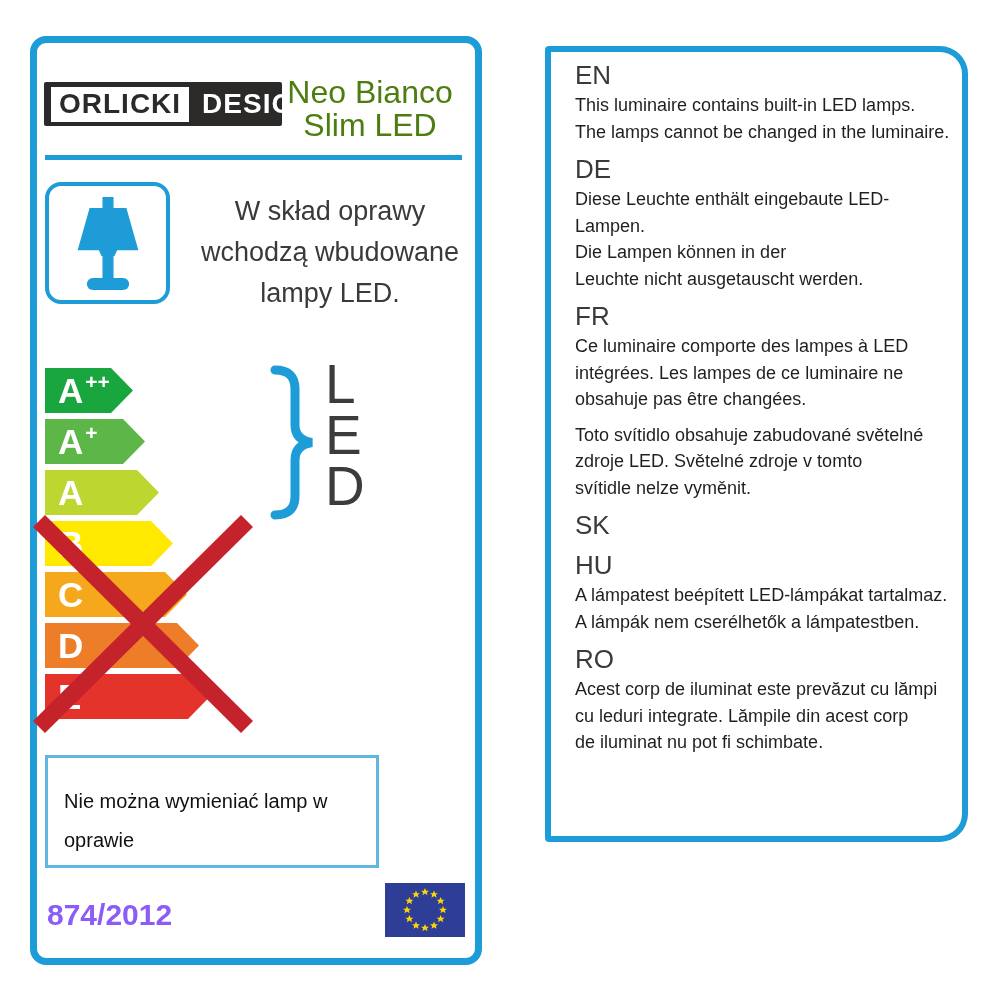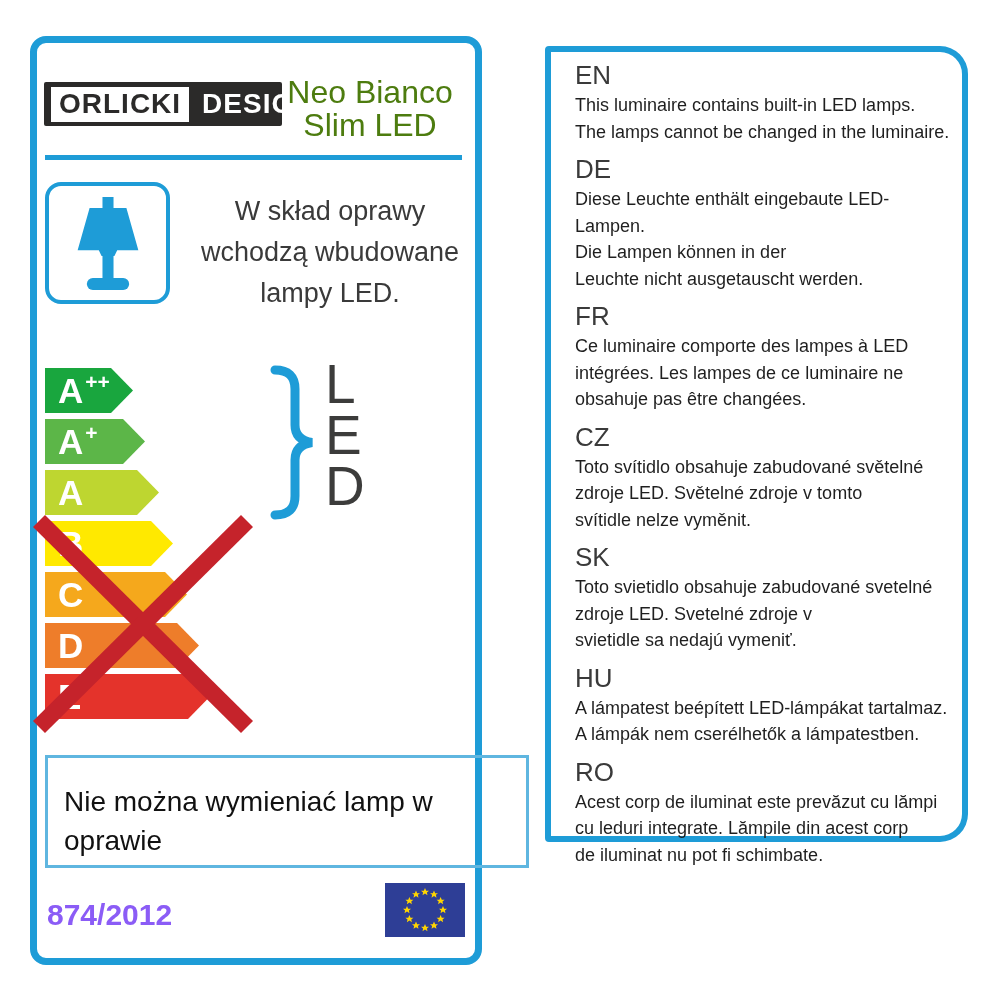--- a/index.html
+++ b/index.html
@@ -54,23 +54,23 @@
   .g6 { background: #e4332b; }
 
   .brace-svg { position: absolute; left: 228px; top: 322px; }
   .led-stack {
     position: absolute; left: 288px; top: 316px;
     font-size: 55px; line-height: 51px; color: #3c3c3b; white-space: pre-line; font-weight: 500;
   }
   .x-svg { position: absolute; left: -12px; top: 468px; }
 
   .replace-box {
-    position: absolute; left: 8px; top: 712px; width: 484px; height: 113px;
+    position: absolute; left: 8px; top: 712px; width: 334px; height: 113px;
     border: 3px solid #5fb6e0; padding: 24px 16px 0 16px;
-    font-size: 28px; line-height: 39px; color: #111111; white-space: pre-line;
+    font-size: 20px; line-height: 39px; color: #111111; white-space: pre-line;
   }
   .regulation { position: absolute; left: 10px; top: 855px; font-size: 30px; font-weight: bold; color: #8b5cf6; }
   .eu-flag { position: absolute; left: 348px; top: 840px; }
 
   
   .right-card {
     position: absolute; left: 545px; top: 46px; width: 423px; height: 796px;
     border: 6px solid #1e9cd7; border-radius: 4px 28px 28px 4px; background: #fff;
     padding: 8px 10px 0 24px;
   }
@@ -186,30 +186,26 @@
 Die Lampen können in der
 Leuchte nicht ausgetauscht werden.</div>
     </div>
     <div class="lang-section">
       <div class="lang-code">FR</div>
       <div class="lang-text">Ce luminaire comporte des lampes à LED
 intégrées. Les lampes de ce luminaire ne
 obsahuje pas être changées.</div>
     </div>
     <div class="lang-section">
-      <div class="lang-code">CZ</div>
       <div class="lang-text">Toto svítidlo obsahuje zabudované světelné
 zdroje LED. Světelné zdroje v tomto
 svítidle nelze vyměnit.</div>
     </div>
     <div class="lang-section">
       <div class="lang-code">SK</div>
-      <div class="lang-text">Toto svietidlo obsahuje zabudované svetelné
-zdroje LED. Svetelné zdroje v
-svietidle sa nedajú vymeniť.</div>
     </div>
     <div class="lang-section">
       <div class="lang-code">HU</div>
       <div class="lang-text">A lámpatest beépített LED-lámpákat tartalmaz.
 A lámpák nem cserélhetők a lámpatestben.</div>
     </div>
     <div class="lang-section">
       <div class="lang-code">RO</div>
       <div class="lang-text">Acest corp de iluminat este prevăzut cu lămpi
 cu leduri integrate. Lămpile din acest corp

